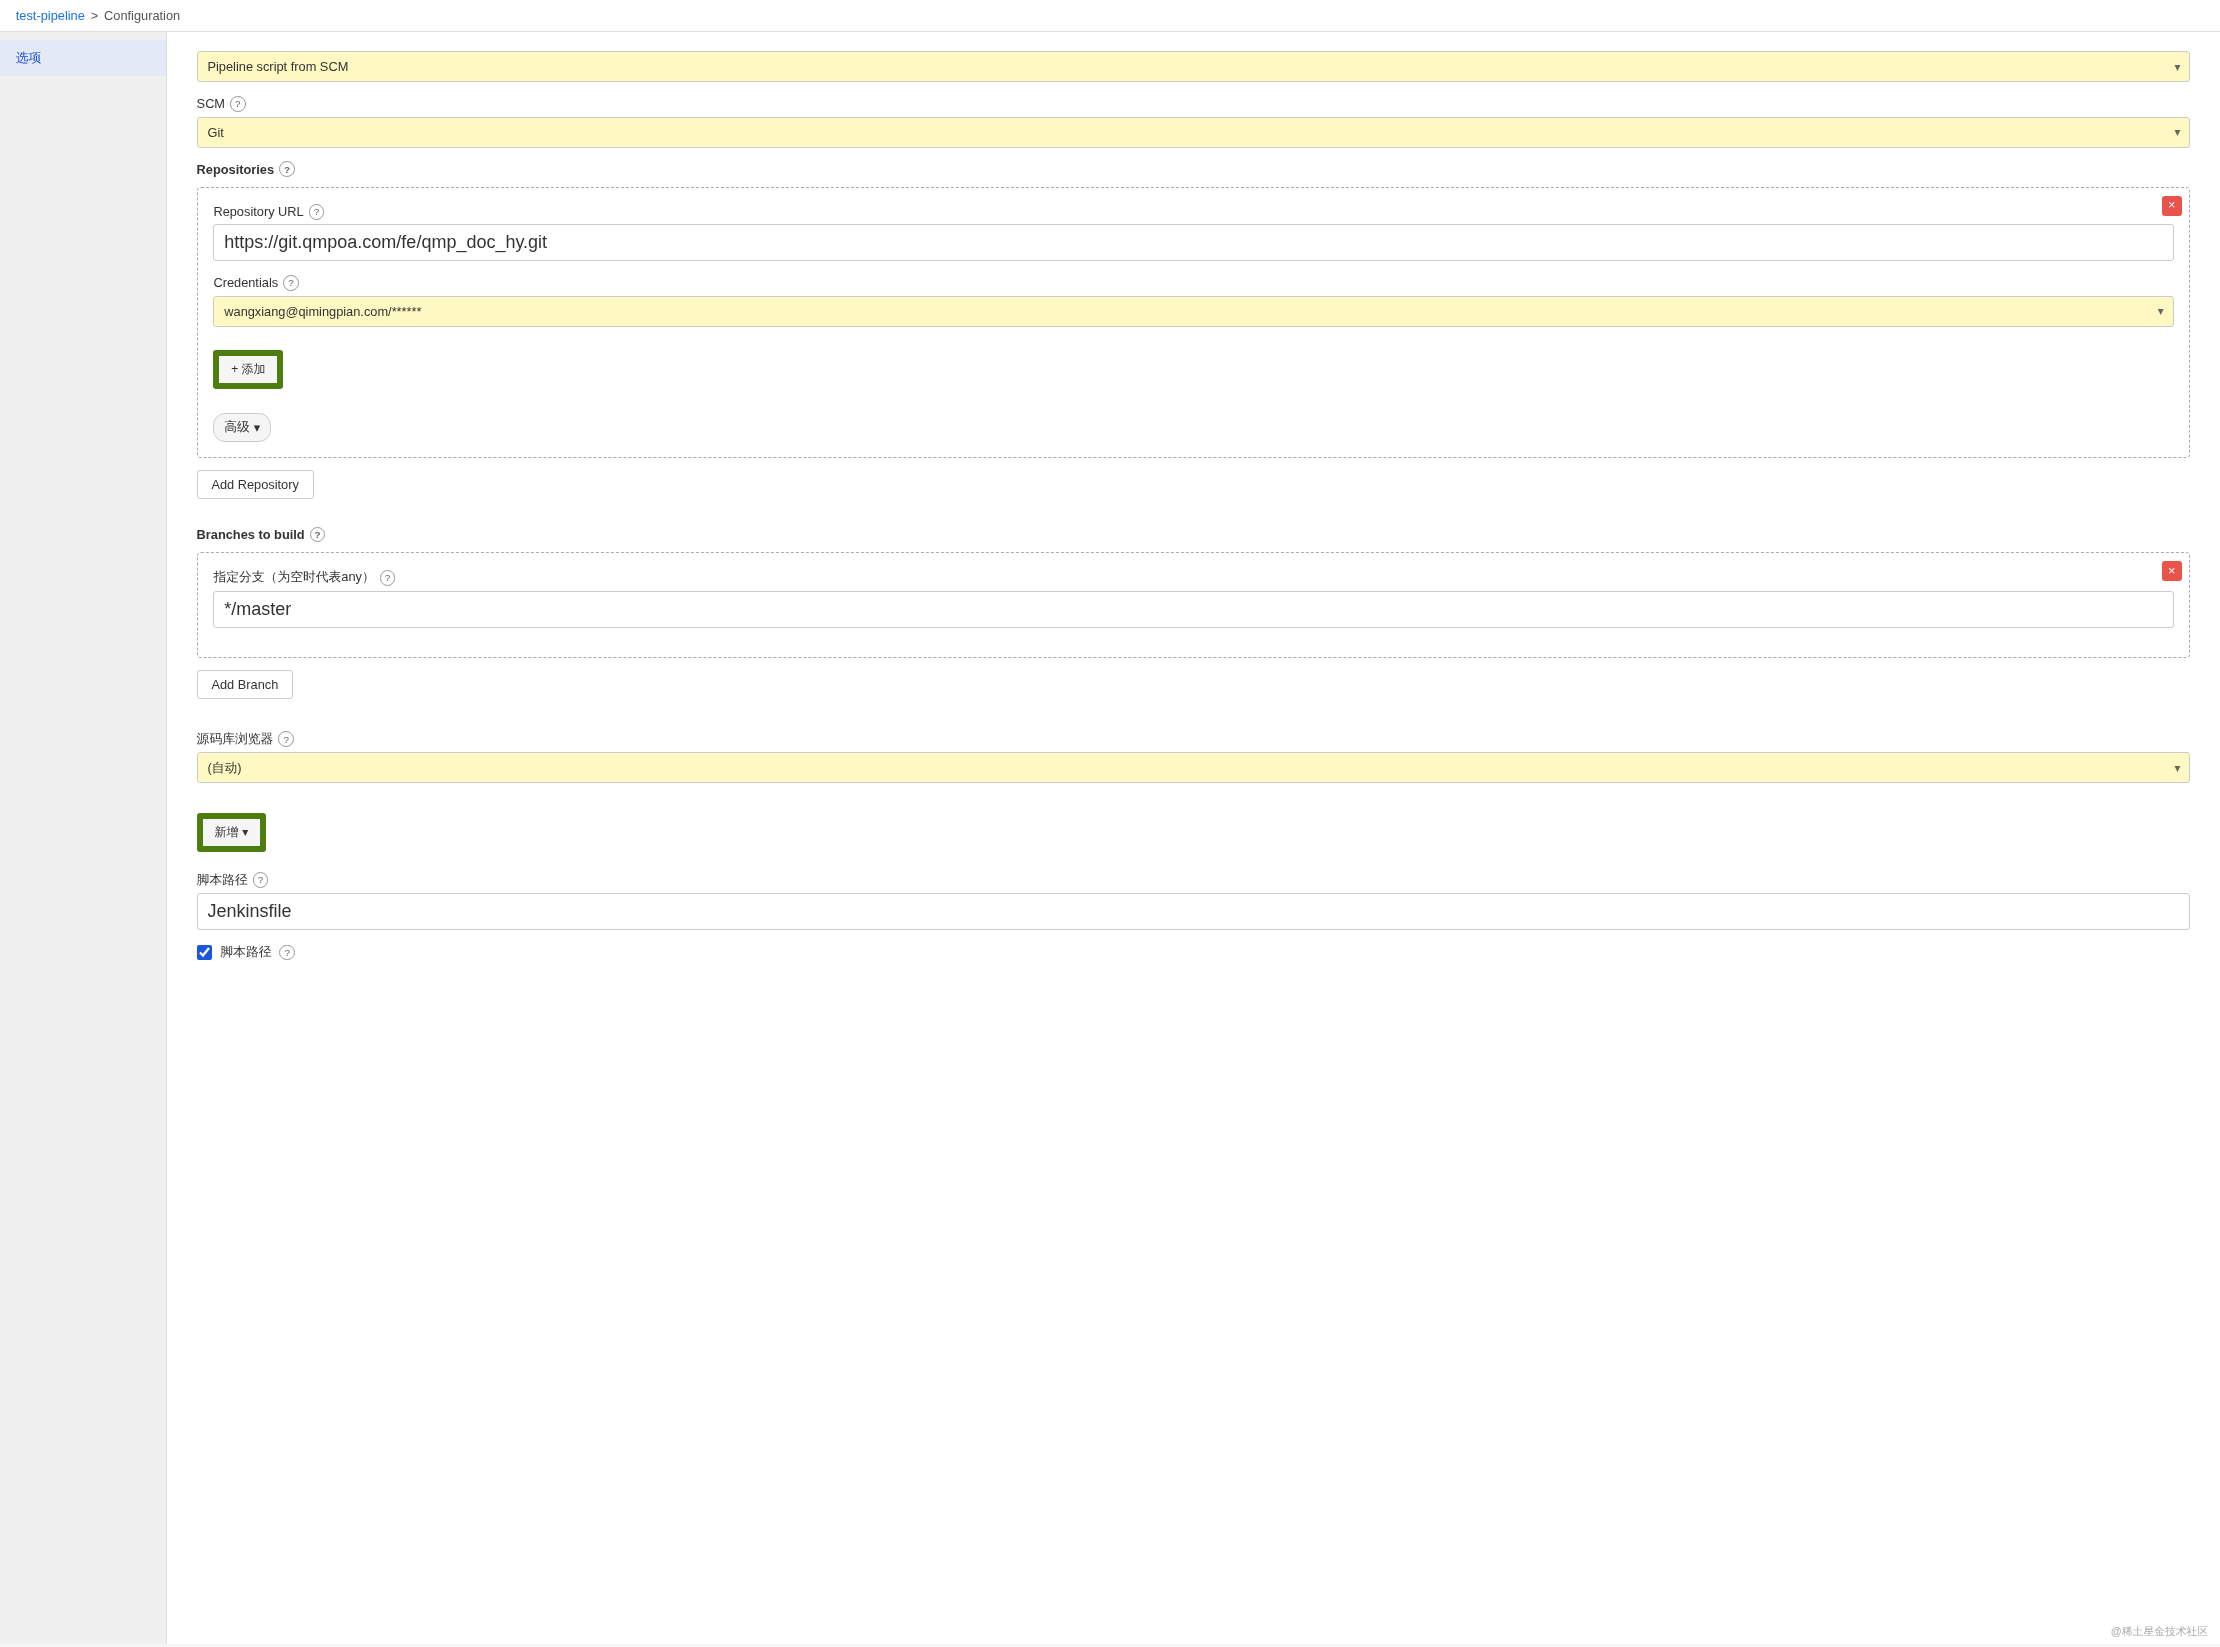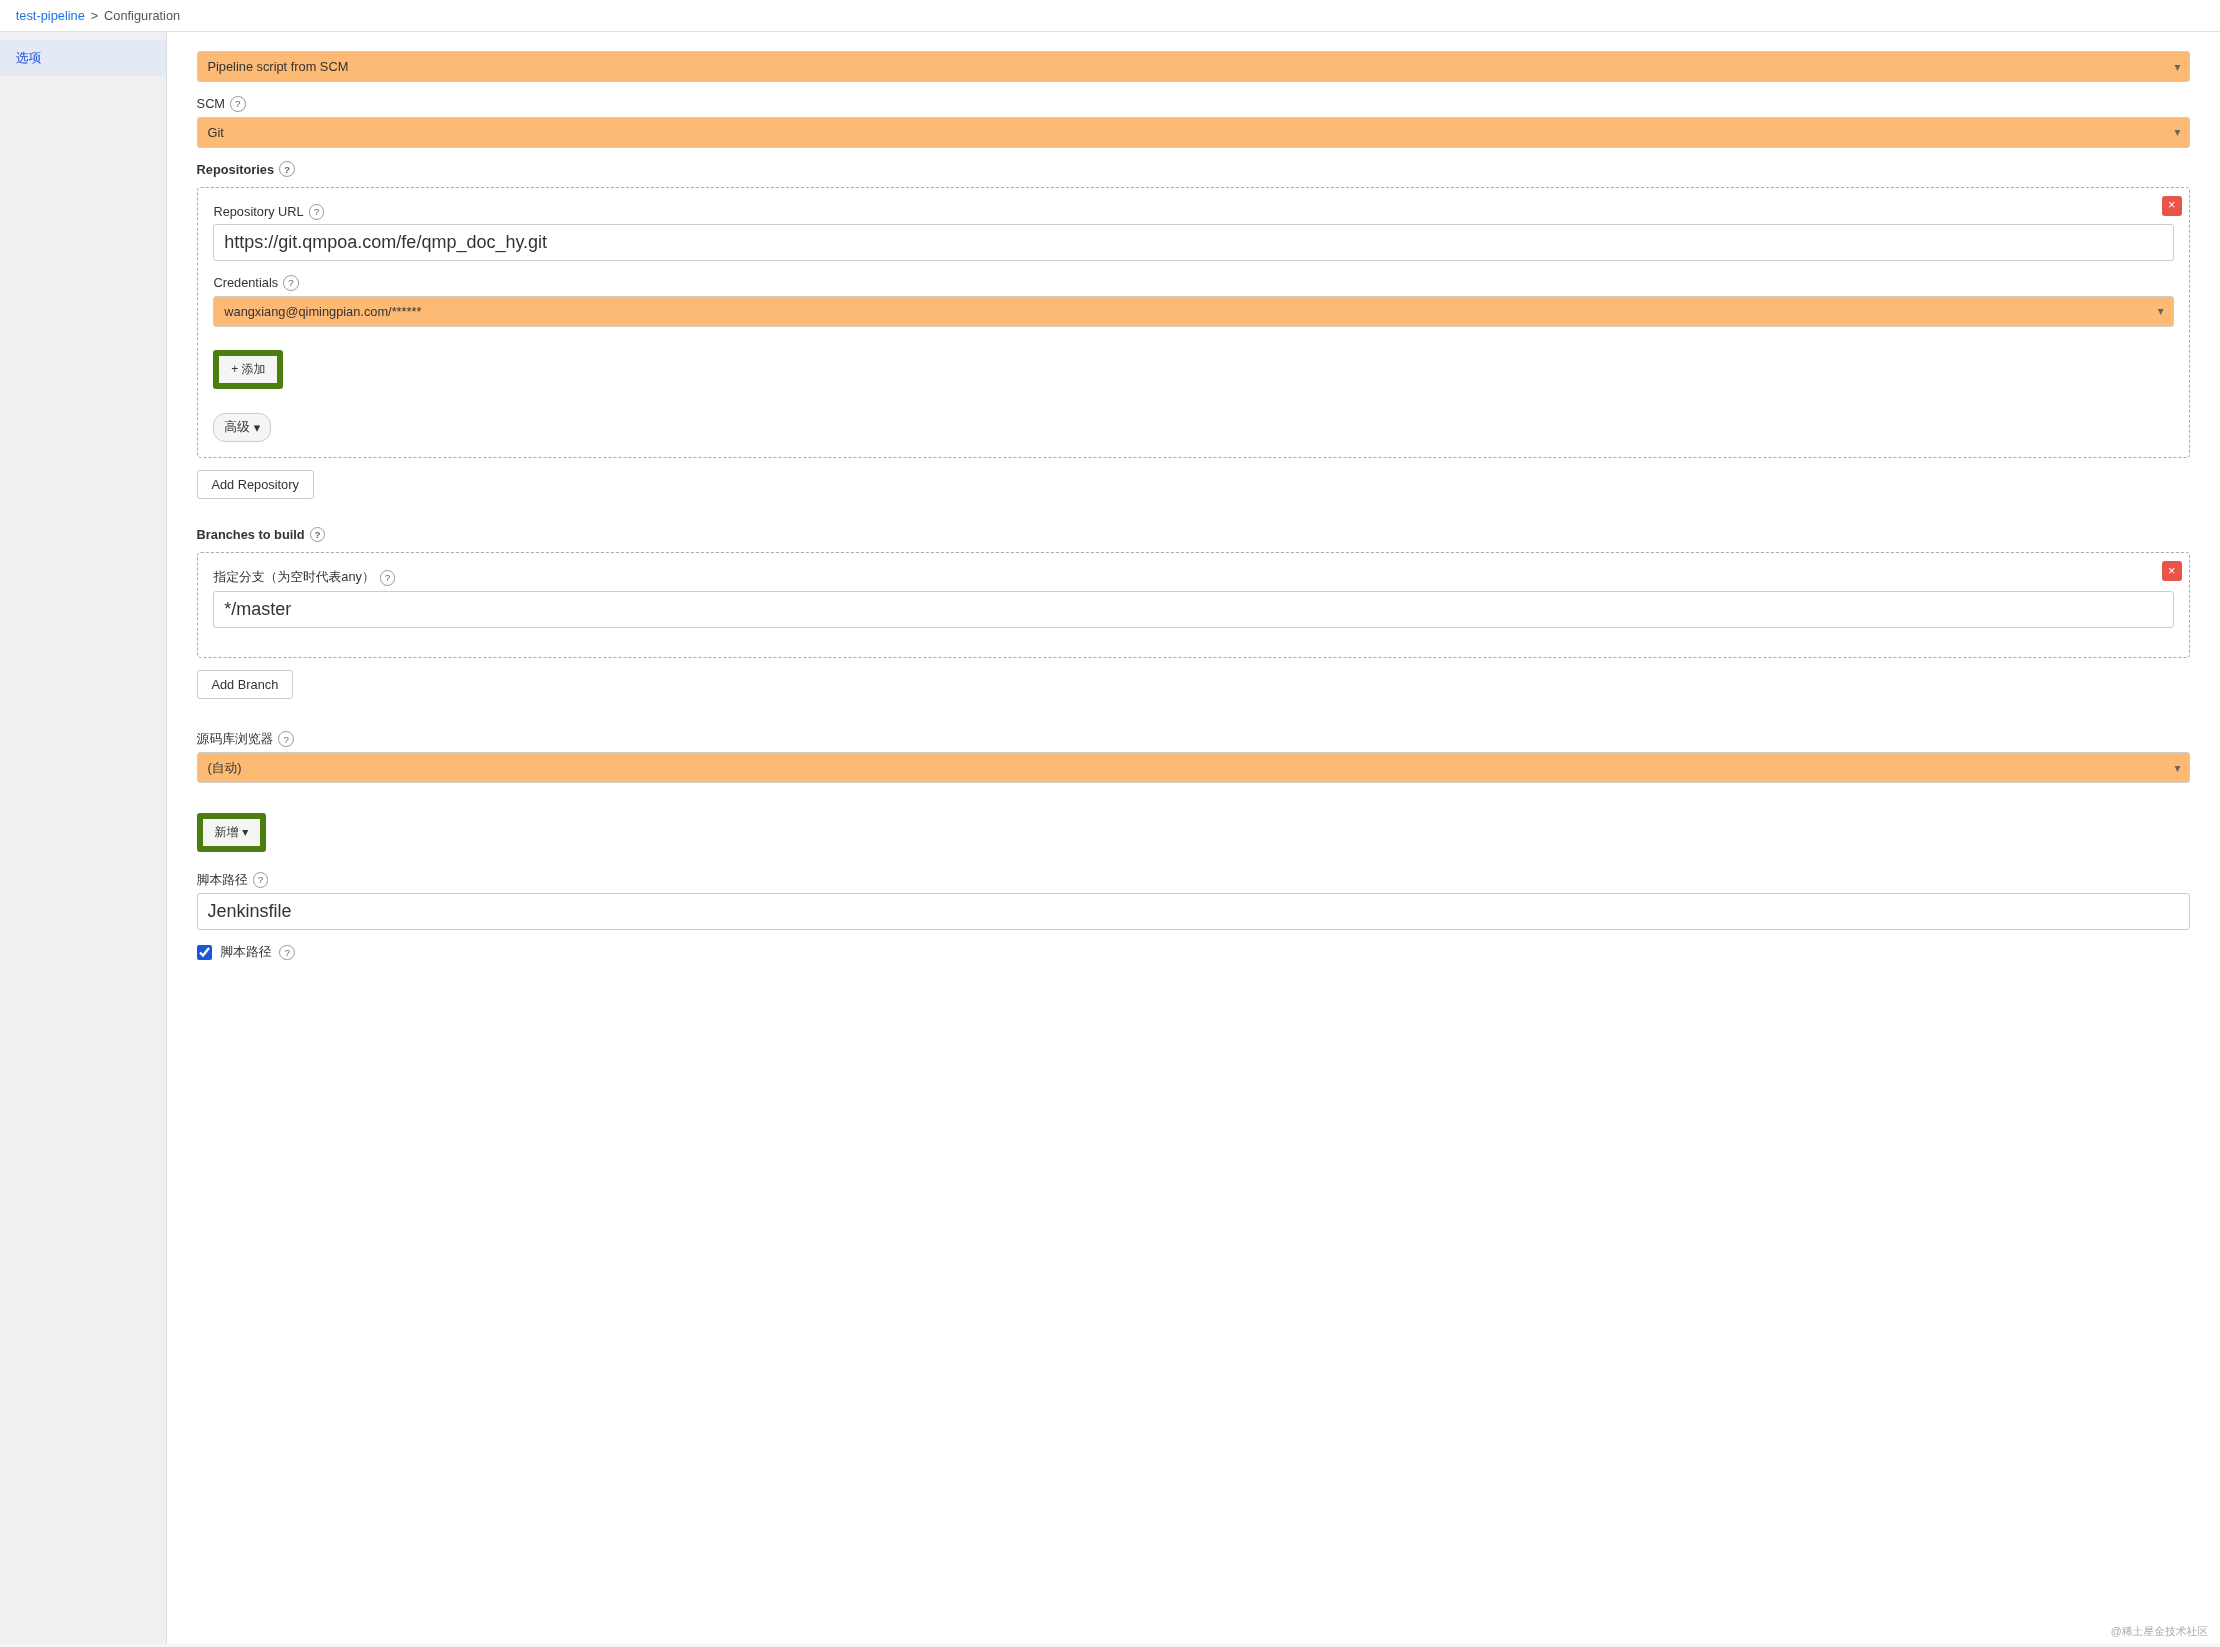--- a/index.html
+++ b/index.html
@@ -72,21 +72,21 @@
       flex-shrink: 0;
     }
     .select-wrapper {
       position: relative;
     }
     .select-control {
       width: 100%;
       padding: 6.9px 29.6px 6.9px 9.9px;
       border: 1px solid #ccc;
       border-radius: 3px;
-      background: #fdba74;
+      background: #fef9c3;
       font-size: 12.8px;
       appearance: none;
       cursor: pointer;
       color: #333;
     }
     .select-arrow {
       position: absolute;
       right: 9.9px;
       top: 50%;
       transform: translateY(-50%);

